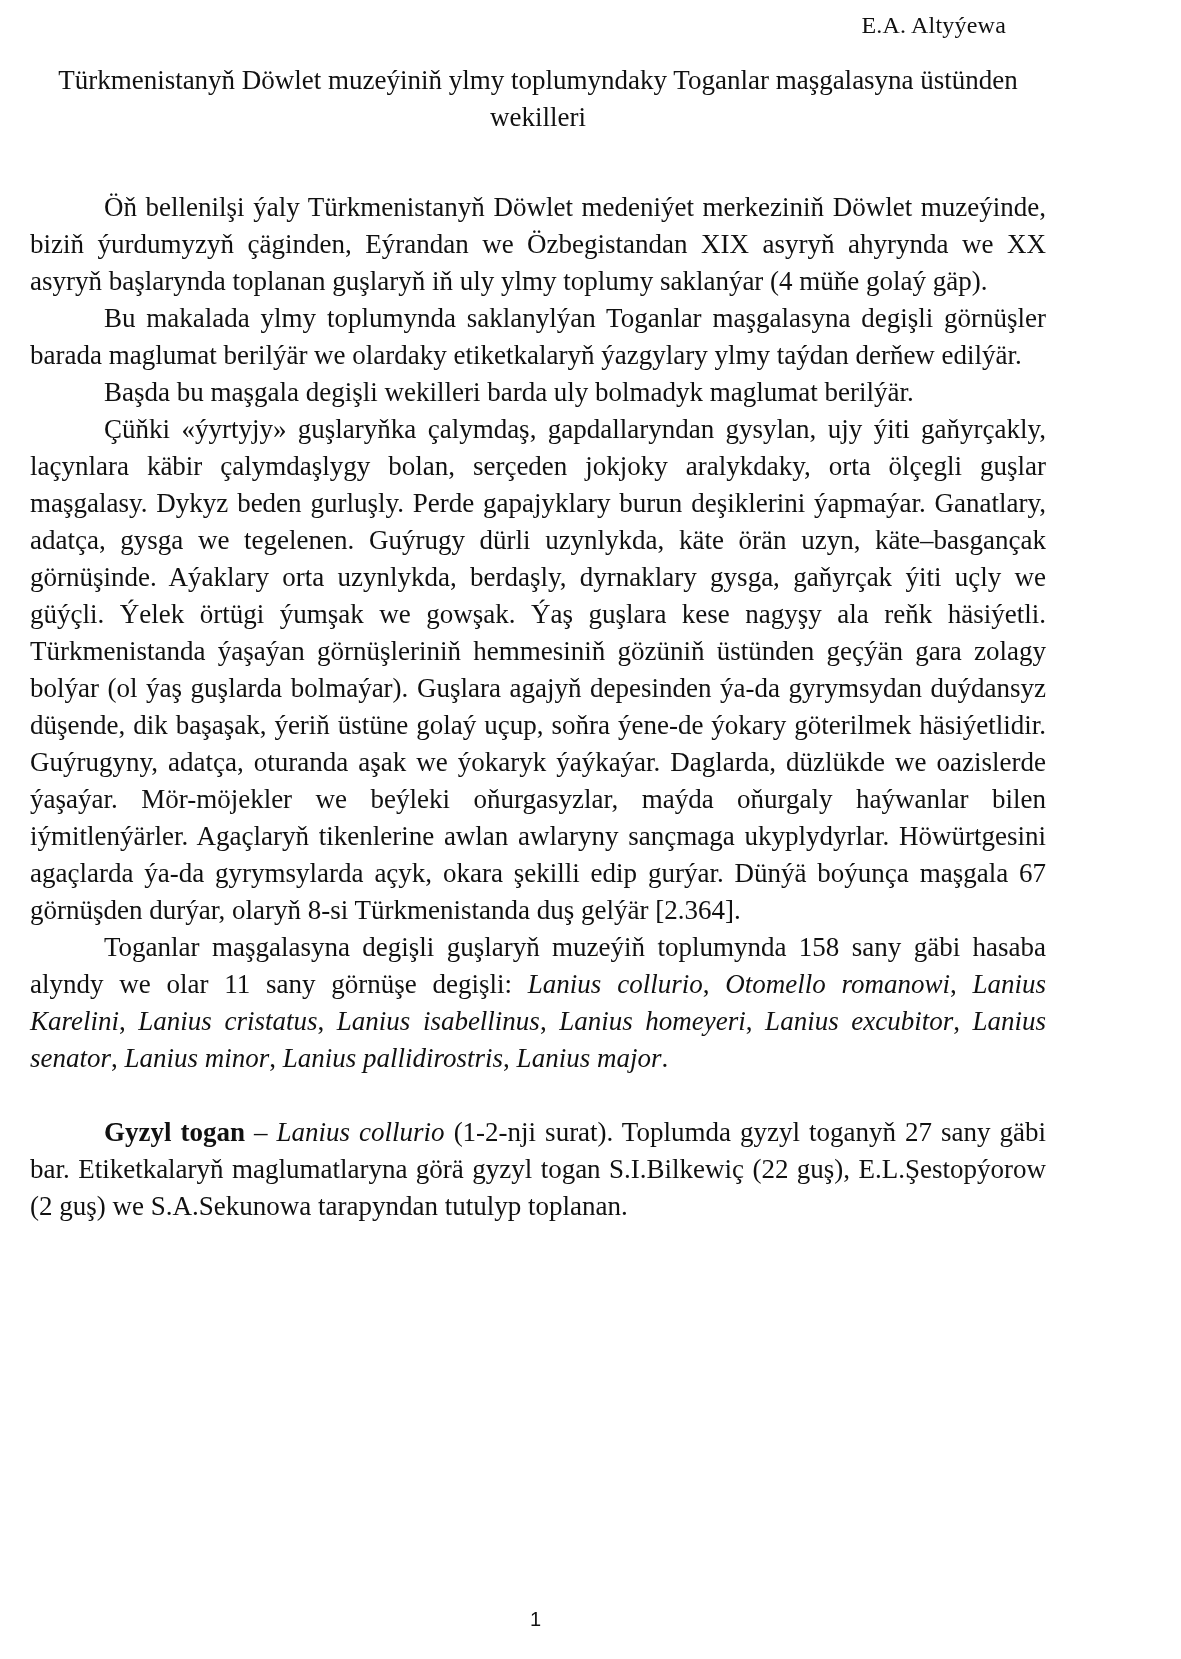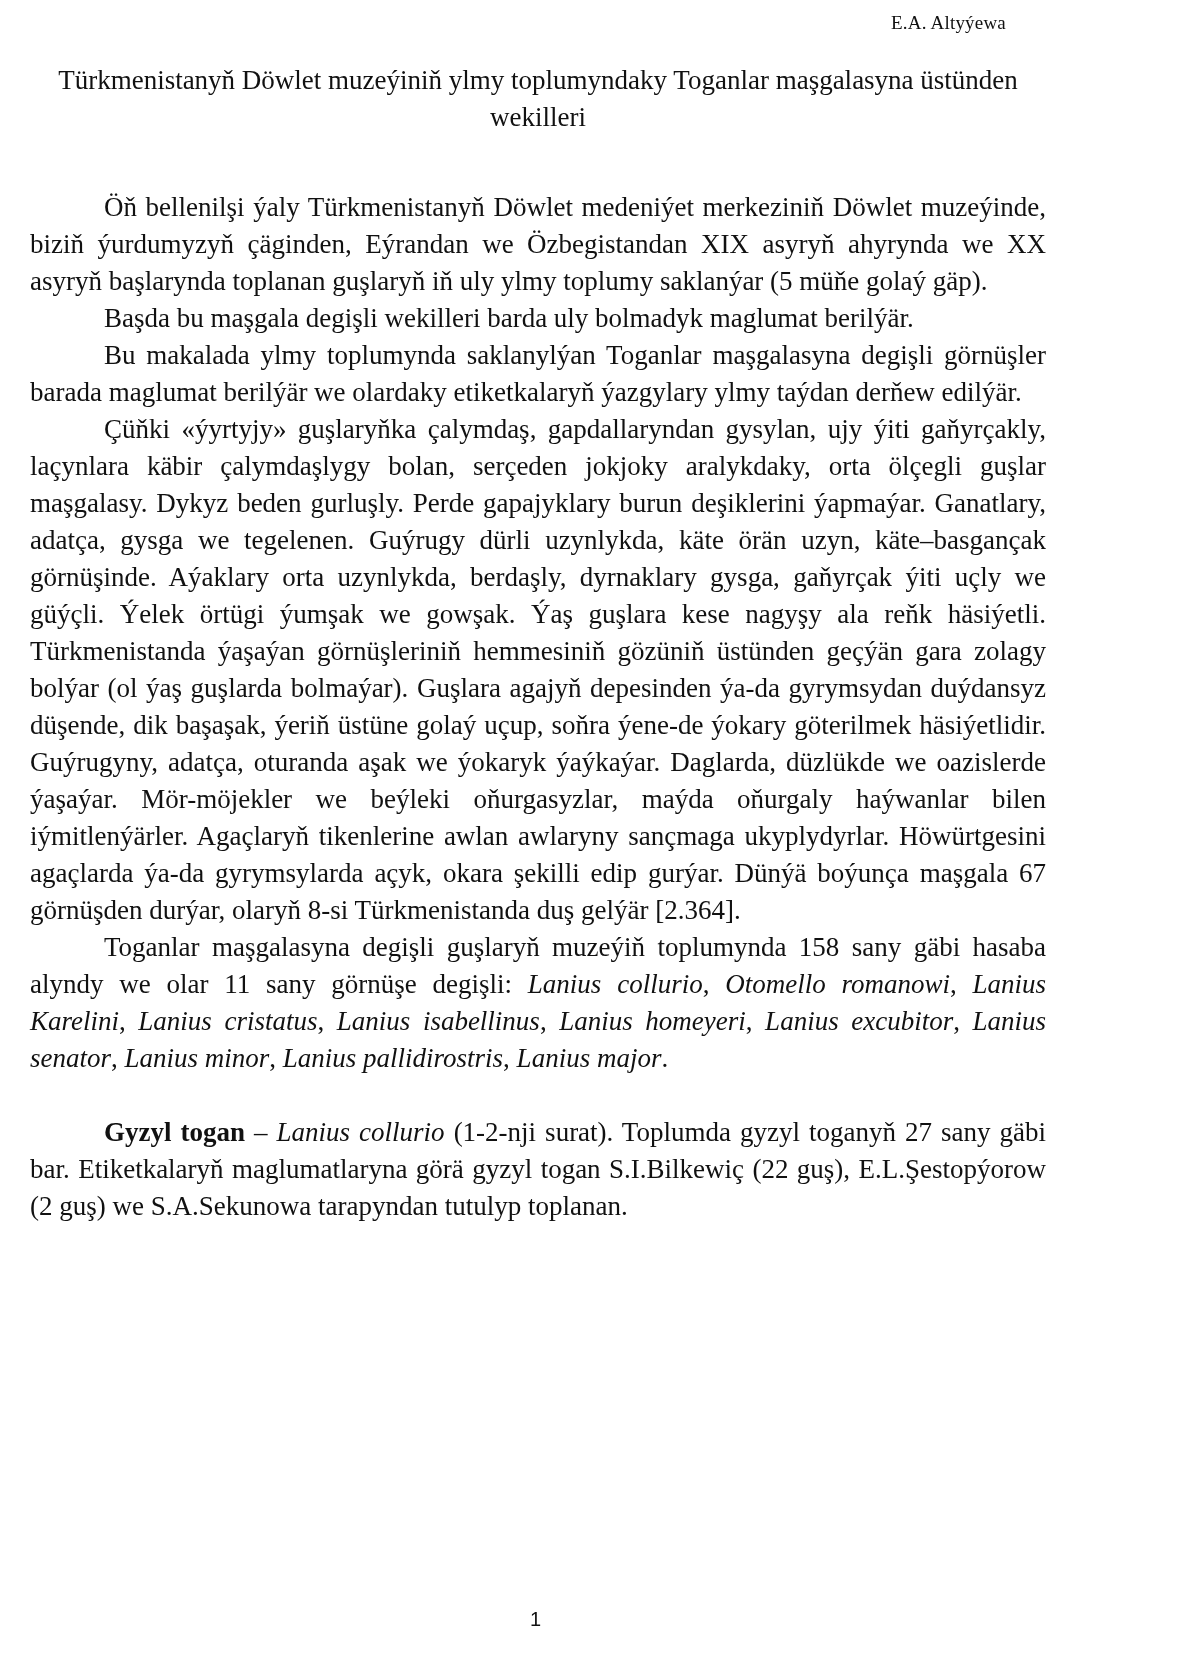--- a/index.html
+++ b/index.html
@@ -1,34 +1,34 @@
 <!DOCTYPE html>
 <html><head>
   <meta charset="utf-8">
   <style>
     html, body { margin: 0; padding: 0; background: #ffffff; }
     body { width: 1181px; height: 1659px; position: relative; overflow: hidden; color: #111; font-family: "Liberation Serif", serif; }
-    .author { position: absolute; right: 175px; top: 12px; font-size: 19px; letter-spacing: 0.2px; }
+    .author { position: absolute; right: 175px; top: 12px; font-size: 24px; letter-spacing: 0.2px; }
     .title { position: absolute; left: 30px; top: 62px; width: 1016px; text-align: center; font-size: 27px; line-height: 37px; }
     .body { position: absolute; left: 30px; top: 189px; width: 1016px; font-size: 27px; line-height: 37px; text-align: justify; }
     .body p { margin: 0; text-indent: 74px; }
     .body p.gap { margin-top: 37px; }
     .body em { }
     .body strong { font-weight: bold; }
     .pagenum { position: absolute; left: 530px; top: 1608px; font-family: "Liberation Sans", sans-serif; font-size: 20px; }
   </style>
 </head>
 <body>
 
 <div class="author">E.A. Altyýewa</div>
 
 <div class="title">Türkmenistanyň Döwlet muzeýiniň ylmy toplumyndaky Toganlar maşgalasyna üstünden wekilleri</div>
 
 <div class="body">
-  <p>Öň bellenilşi ýaly Türkmenistanyň Döwlet medeniýet merkeziniň Döwlet muzeýinde, biziň ýurdumyzyň çäginden, Eýrandan we Özbegistandan XIX asyryň ahyrynda we XX asyryň başlarynda toplanan guşlaryň iň uly ylmy toplumy saklanýar (5 müňe golaý gäp).</p>
+  <p>Öň bellenilşi ýaly Türkmenistanyň Döwlet medeniýet merkeziniň Döwlet muzeýinde, biziň ýurdumyzyň çäginden, Eýrandan we Özbegistandan XIX asyryň ahyrynda we XX asyryň başlarynda toplanan guşlaryň iň uly ylmy toplumy saklanýar (4 müňe golaý gäp).</p>
+  <p>Bu makalada ylmy toplumynda saklanylýan Toganlar maşgalasyna degişli görnüşler barada maglumat berilýär we olardaky etiketkalaryň ýazgylary ylmy taýdan derňew edilýär.</p>
   <p>Başda bu maşgala degişli wekilleri barda uly bolmadyk maglumat berilýär.</p>
-  <p>Bu makalada ylmy toplumynda saklanylýan Toganlar maşgalasyna degişli görnüşler barada maglumat berilýär we olardaky etiketkalaryň ýazgylary ylmy taýdan derňew edilýär.</p>
   <p>Çüňki «ýyrtyjy» guşlaryňka çalymdaş, gapdallaryndan gysylan, ujy ýiti gaňyrçakly, laçynlara käbir çalymdaşlygy bolan, serçeden jokjoky aralykdaky, orta ölçegli guşlar maşgalasy. Dykyz beden gurluşly. Perde gapajyklary burun deşiklerini ýapmaýar. Ganatlary, adatça, gysga we tegelenen. Guýrugy dürli uzynlykda, käte örän uzyn, käte–basgançak görnüşinde. Aýaklary orta uzynlykda, berdaşly, dyrnaklary gysga, gaňyrçak ýiti uçly we güýçli. Ýelek örtügi ýumşak we gowşak. Ýaş guşlara kese nagyşy ala reňk häsiýetli. Türkmenistanda ýaşaýan görnüşleriniň hemmesiniň gözüniň üstünden geçýän gara zolagy bolýar (ol ýaş guşlarda bolmaýar). Guşlara agajyň depesinden ýa-da gyrymsydan duýdansyz düşende, dik başaşak, ýeriň üstüne golaý uçup, soňra ýene-de ýokary göterilmek häsiýetlidir. Guýrugyny, adatça, oturanda aşak we ýokaryk ýaýkaýar. Daglarda, düzlükde we oazislerde ýaşaýar. Mör-möjekler we beýleki oňurgasyzlar, maýda oňurgaly haýwanlar bilen iýmitlenýärler. Agaçlaryň tikenlerine awlan awlaryny sançmaga ukyplydyrlar. Höwürtgesini agaçlarda ýa-da gyrymsylarda açyk, okara şekilli edip gurýar. Dünýä boýunça maşgala 67 görnüşden durýar, olaryň 8-si Türkmenistanda duş gelýär [2.364].</p>
   <p><span>Toganlar maşgalasyna degişli guşlaryň muzeýiň toplumynda 158 sany gäbi hasaba alyndy we olar 11 sany görnüşe degişli: </span><em>Lanius collurio</em>, <em>Otomello romanowi</em>, <em>Lanius Karelini</em>, <em>Lanius cristatus</em>, <em>Lanius isabellinus</em>, <em>Lanius homeyeri</em>, <em>Lanius excubitor</em>, <em>Lanius senator</em>, <em>Lanius minor</em>, <em>Lanius pallidirostris</em>, <em>Lanius major</em>.</p>
   <p class="gap"><strong>Gyzyl togan</strong><span> – </span><em>Lanius collurio</em><span> (1-2-nji surat). Toplumda gyzyl toganyň 27 sany gäbi bar. Etiketkalaryň maglumatlaryna görä gyzyl togan S.I.Bilkewiç (22 guş), E.L.Şestopýorow (2 guş) we S.A.Sekunowa tarapyndan tutulyp toplanan.</span></p>
 </div>
 
 <div class="pagenum">1</div>
 
 </body></html>

